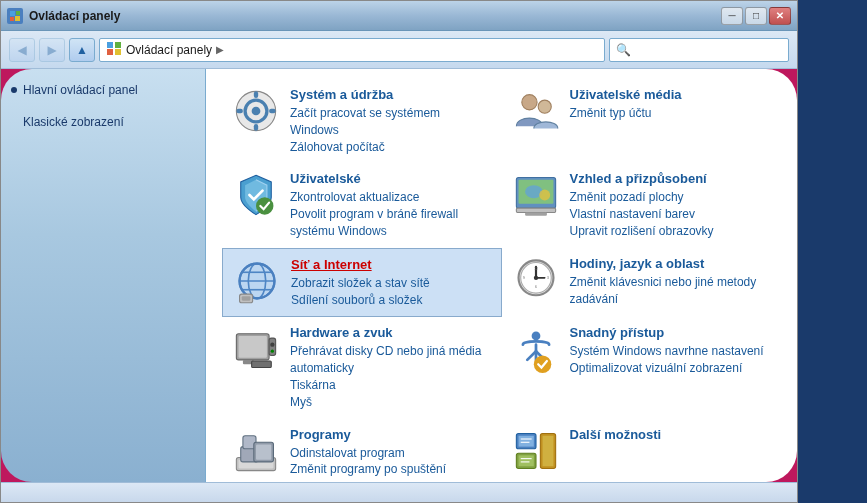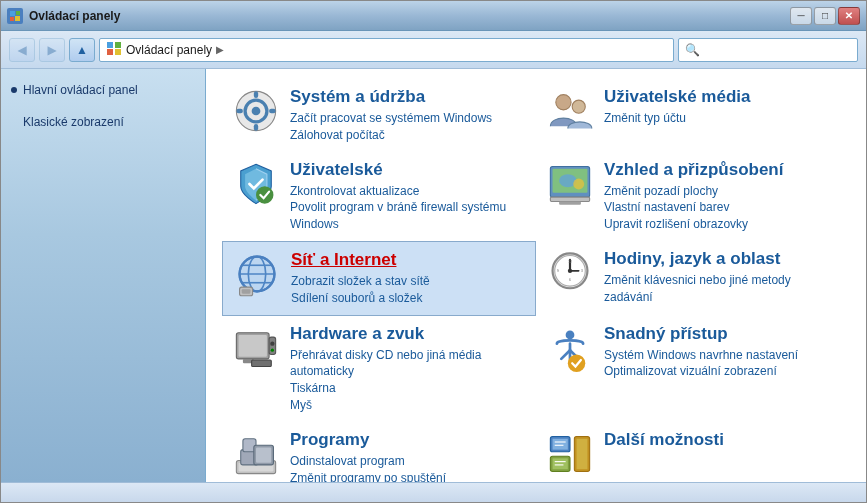--- a/index.html
+++ b/index.html
@@ -5,21 +5,21 @@
     * { margin: 0; padding: 0; box-sizing: border-box; }
     body {
       width: 867px;
       height: 503px;
       font-family: 'Segoe UI', Tahoma, sans-serif;
       background: #1a3a6b;
       overflow: hidden;
     }
 
     .window {
-      width: 867px;
+      width: 798px;
       height: 503px;
       background: #be185d;
       border: 1px solid #888;
       display: flex;
       flex-direction: column;
     }
 
     
     .title-bar {
       height: 30px;
@@ -119,20 +119,21 @@
       color: #999;
       gap: 4px;
     }
     .search-icon-small { font-size: 12px; color: #888; }
 
     
     .main-area {
       display: flex;
       flex: 1;
       overflow: hidden;
+      border-radius: 31px;
     }
 
     
     .sidebar {
       width: 205px;
       background: linear-gradient(to bottom, #c8dff0 0%, #a8c8e0 40%, #8ab0d0 100%);
       border-right: 1px solid #7aabcf;
       padding: 12px 10px;
     }
     .sidebar-item {
@@ -187,21 +188,21 @@
       width: 48px;
       height: 48px;
       flex-shrink: 0;
       display: flex;
       align-items: center;
       justify-content: center;
     }
 
     .panel-text { flex: 1; }
     .panel-title {
-      font-size: 17px;
+      font-size: 13px;
       font-weight: bold;
       color: #1a5a9a;
       margin-bottom: 3px;
       text-decoration: none;
     }
     .panel-title.highlighted {
       color: #cc0000;
       text-decoration: underline;
     }
     .panel-subtitle {

